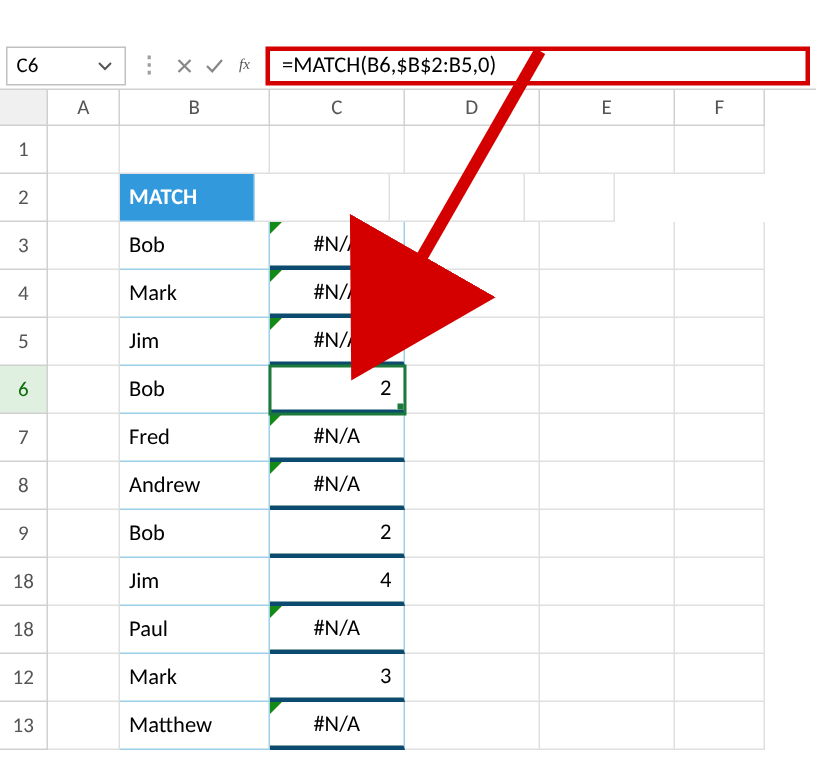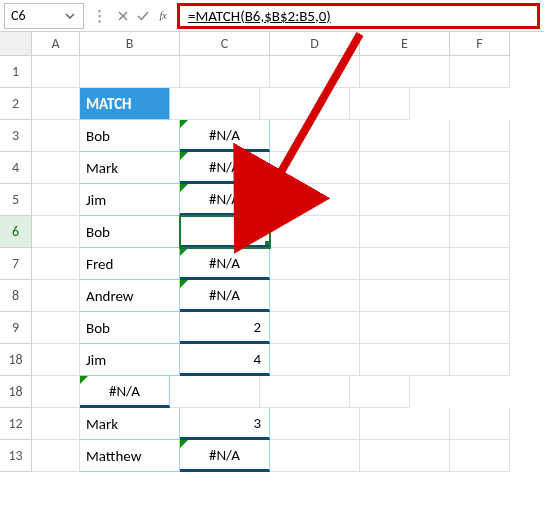--- a/index.html
+++ b/index.html
@@ -14,20 +14,21 @@
     }
 
     
     .formula-bar {
       display: flex;
       align-items: center;
       height: 32px;
       border-bottom: 1px solid #d0d0d0;
       background: #fff;
       padding: 2px 4px;
+      margin-top: 28px;
     }
     .name-box {
       width: 80px;
       height: 26px;
       border: 1px solid #c0c0c0;
       background: #fff;
       display: flex;
       align-items: center;
       padding: 0 6px;
       font-size: 14px;
@@ -48,21 +49,20 @@
     .fx-btn { font-style: italic; font-family: 'Times New Roman', serif; font-size: 10px; color: #555; }
     .formula-input {
       flex: 1;
       height: 26px;
       border: 3px solid #d40000;
       padding: 0 8px;
       display: flex;
       align-items: center;
       font-size: 15px;
       margin-left: 4px;
-      text-decoration: underline;
     }
 
     
     .grid-area {
       position: relative;
       background: #fff;
     }
 
     
     .col-headers {
@@ -307,20 +307,21 @@
         <div class="cell col-A"></div>
         <div class="cell col-B data-b">Jim</div>
         <div class="cell col-C data-c num">4</div>
         <div class="cell col-D"></div>
         <div class="cell col-E"></div>
         <div class="cell col-F"></div>
       </div>
       <div class="row">
         <div class="row-h">18</div>
         <div class="cell col-A"></div>
+        <div class="cell col-B data-b">Paul</div>
         <div class="cell col-C data-c err-tri">#N/A</div>
         <div class="cell col-D"></div>
         <div class="cell col-E"></div>
         <div class="cell col-F"></div>
       </div>
       <div class="row">
         <div class="row-h">12</div>
         <div class="cell col-A"></div>
         <div class="cell col-B data-b">Mark</div>
         <div class="cell col-C data-c num">3</div>

